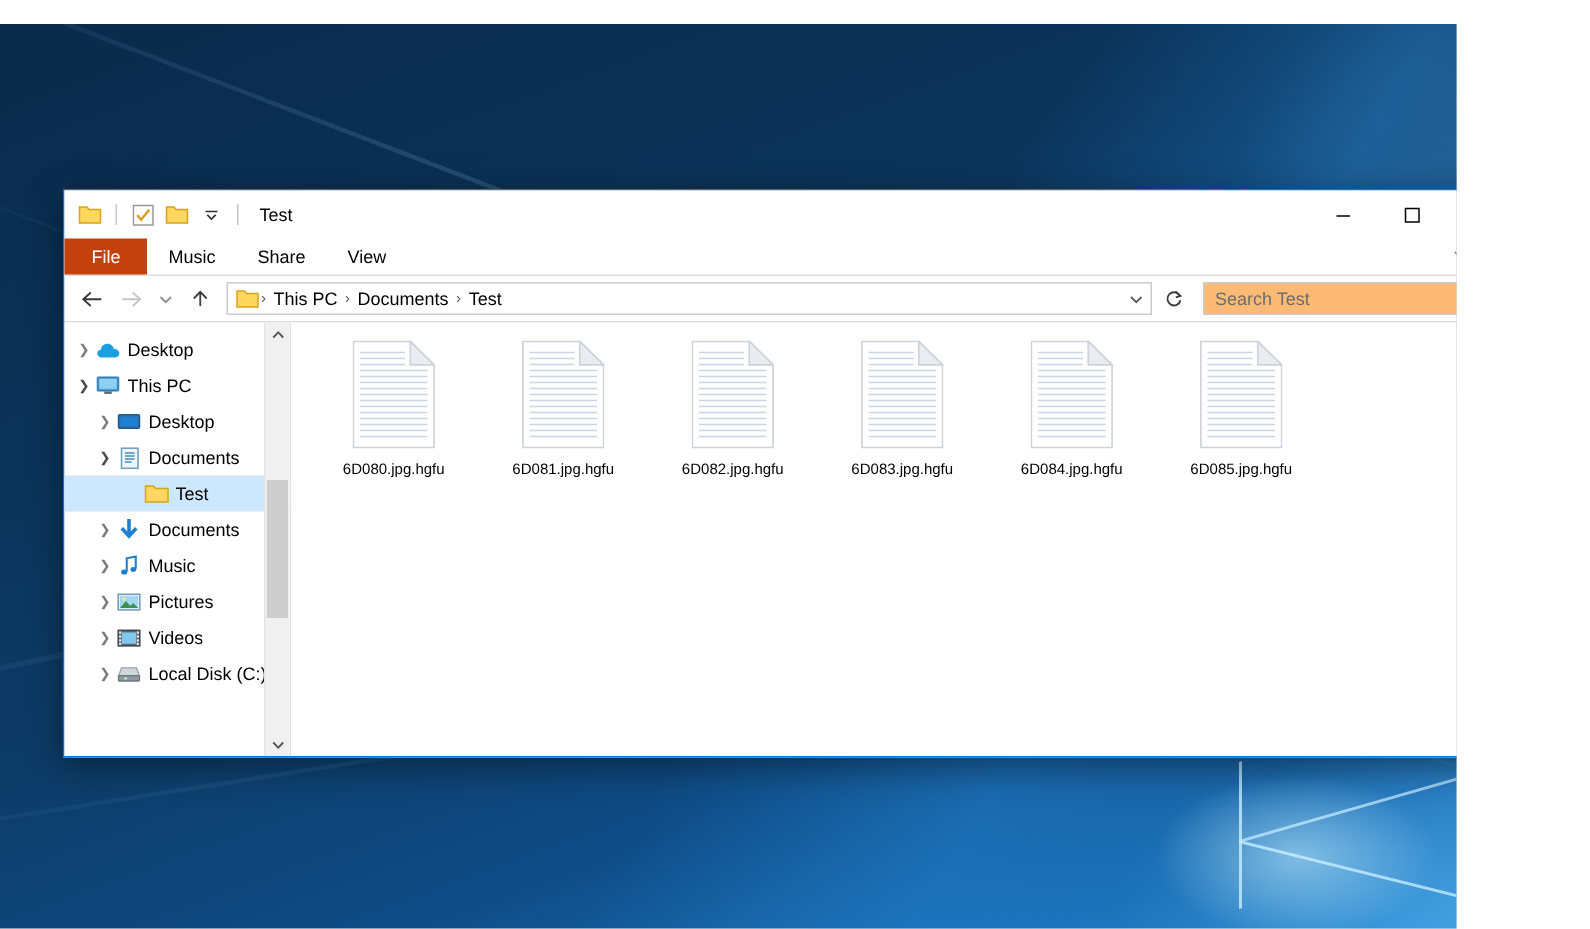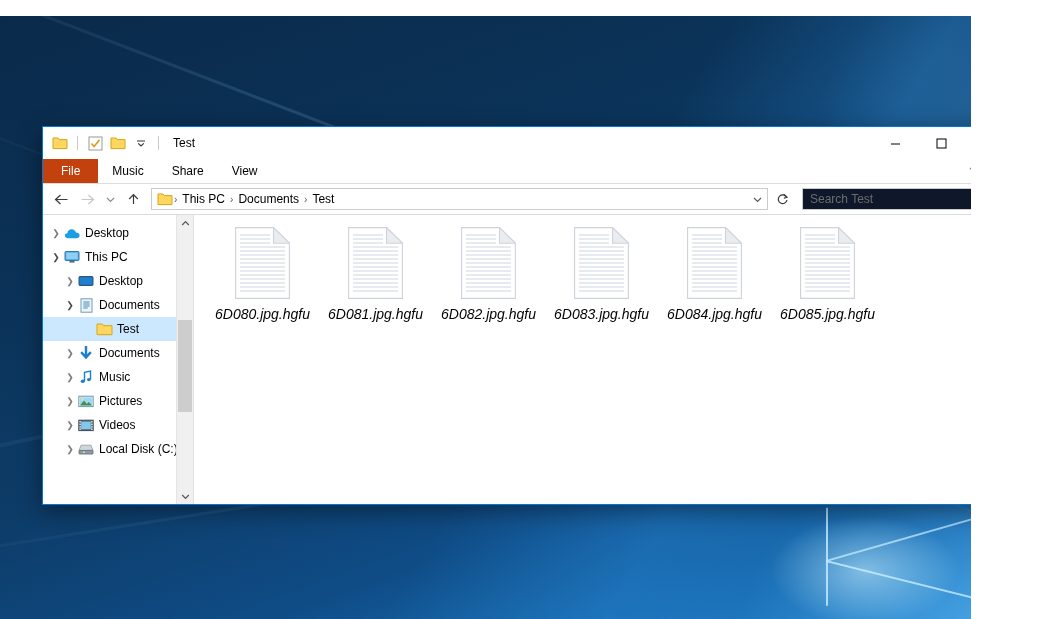--- a/index.html
+++ b/index.html
@@ -194,21 +194,21 @@
   .refresh-btn {
     width: 22px; height: 22px;
     display: flex; align-items: center; justify-content: center;
     border: 1px solid transparent;
     color: #333;
   }
   .searchbox {
     width: 200px;
     height: 22px;
     border: 1px solid #cccccc;
-    background: #0f172a;
+    background: #fdba74;
     display: flex;
     align-items: center;
     padding: 0 4px 0 7px;
     margin-left: 6px;
     box-sizing: border-box;
     flex: 0 0 auto;
     justify-content: center;
   }
   .search-ph {
     flex: 1 1 auto;
@@ -310,25 +310,24 @@
     padding-top: 4px;
     box-sizing: border-box;
   }
   .doc-icon {
     width: 55px;
     height: 72px;
     position: relative;
     margin-bottom: 8px;
   }
   .filename {
-    font-size: 14px;
+    font-size: 10px;
     color: #000;
     line-height: 14px;
     white-space: nowrap;
-    font-style: italic;
   }
 
   
   .statusbar {
     height: 25px;
     flex: 0 0 auto;
     background: #f0f0f0;
     border-top: 1px solid #dcdcdc;
     display: flex;
     align-items: center;

